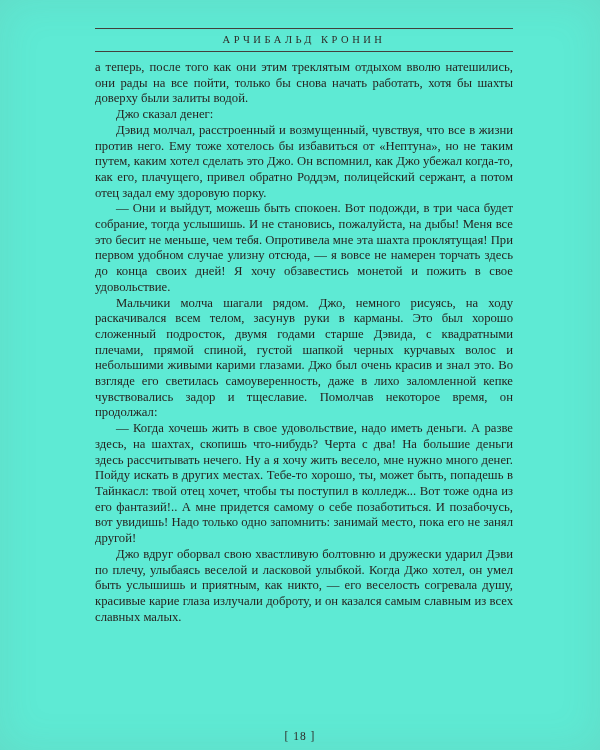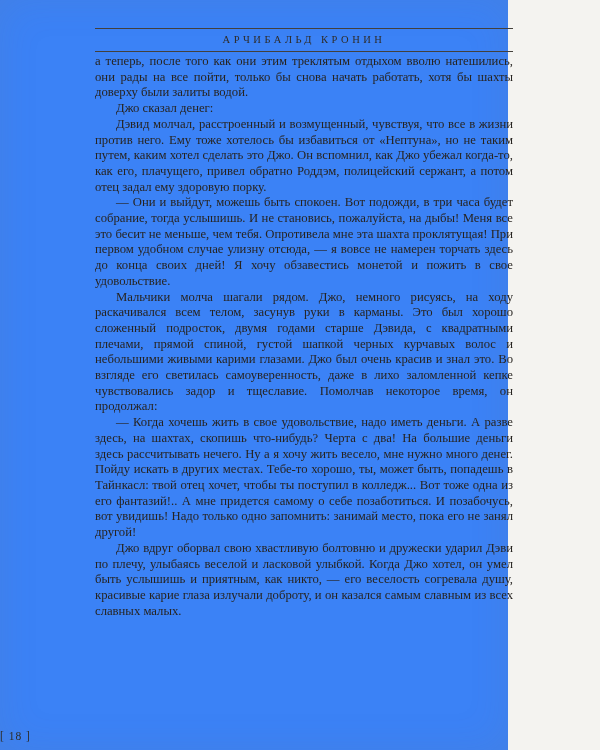--- a/index.html
+++ b/index.html
@@ -9,24 +9,24 @@
   body {
     width: 600px;
     height: 750px;
     background: #f4f3f0;
     font-family: "Liberation Serif", "DejaVu Serif", serif;
     color: #272421;
     overflow: hidden;
   }
   .page {
     position: relative;
-    width: 508px;
+    width: 600px;
     height: 750px;
     box-sizing: border-box;
-    background: #3b82f6;
+    background: #5eead4;
     box-shadow: inset 0 0 40px rgba(120,115,105,0.12);
   }
   .column {
     position: absolute;
     left: 95px;
     top: 28px;
     width: 418px;
   }
   .page-header {
     width: 100%;
@@ -37,21 +37,21 @@
   }
   .author {
     text-align: center;
     font-size: 10.5px;
     letter-spacing: 3.5px;
     color: #2e2b28;
     padding: 5px 0 6px 0;
     white-space: nowrap;
   }
   .page-body {
-    margin-top: 2px;
+    margin-top: 8px;
     width: 100%;
     font-size: 12.7px;
     line-height: 15.7px;
     text-align: justify;
     hyphens: auto;
     -webkit-hyphens: auto;
     max-height: 672px;
     overflow: hidden;
   }
   .para {
@@ -59,21 +59,21 @@
     text-indent: 21px;
   }
   .para.continuation {
     text-indent: 0;
   }
   .page-footer {
     position: absolute;
     left: 0;
     right: 0;
     bottom: 6px;
-    text-align: left;
+    text-align: center;
   }
   .page-number {
     font-size: 11.5px;
     letter-spacing: 1px;
     color: #2e2b28;
   }
 </style>
 </head>
 <body>
 

